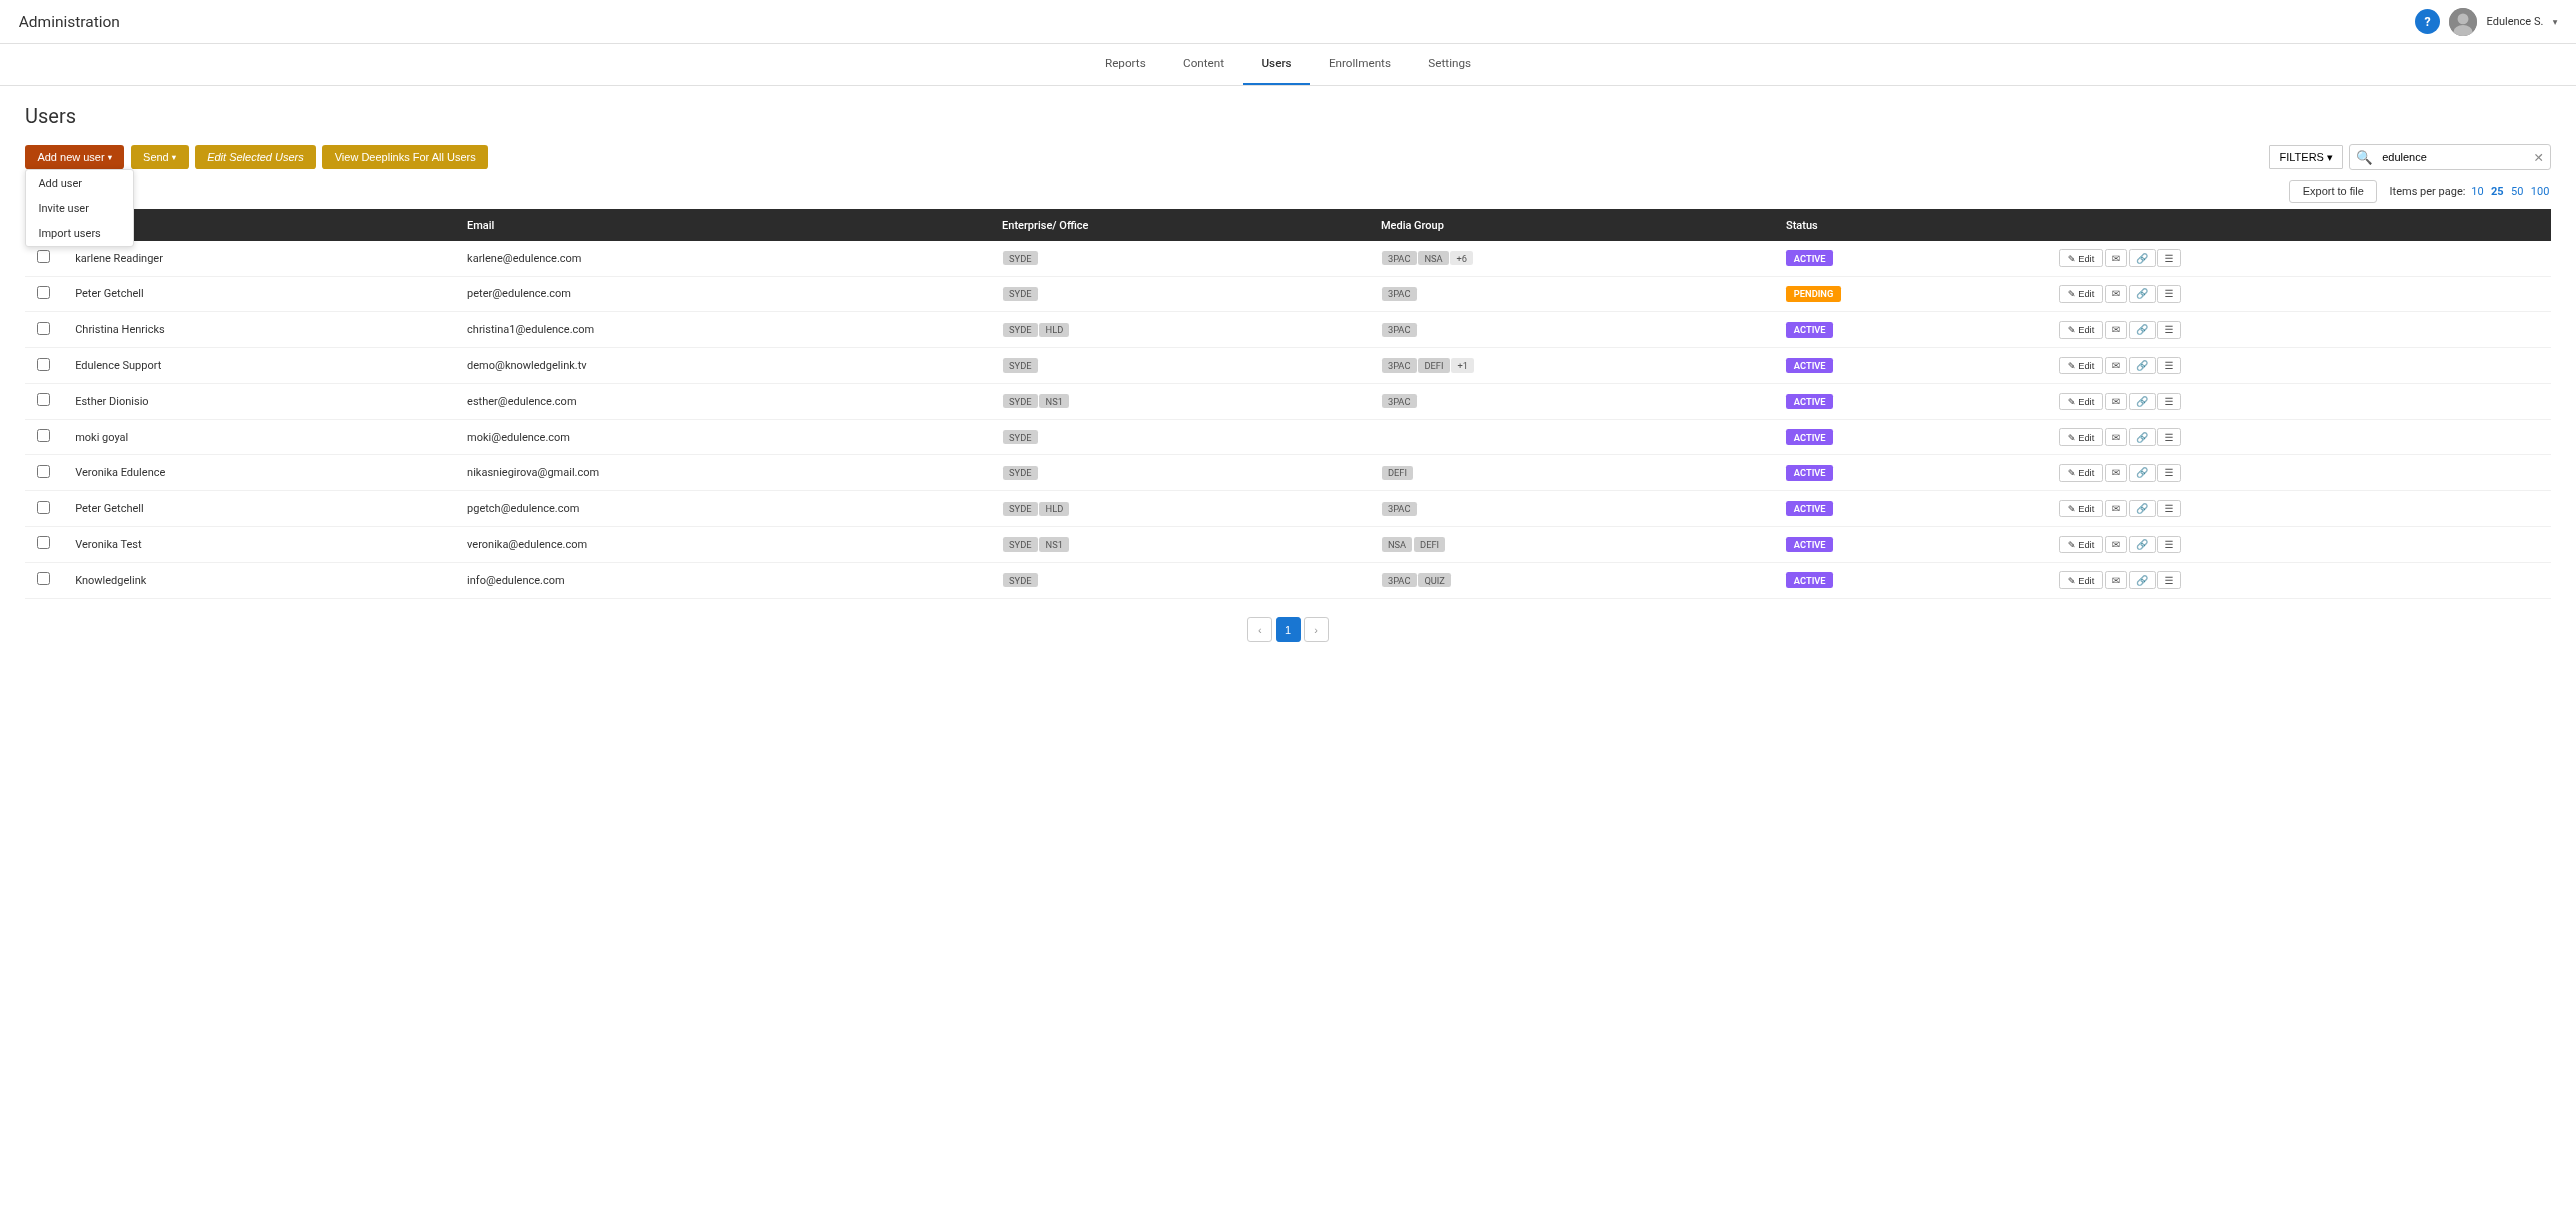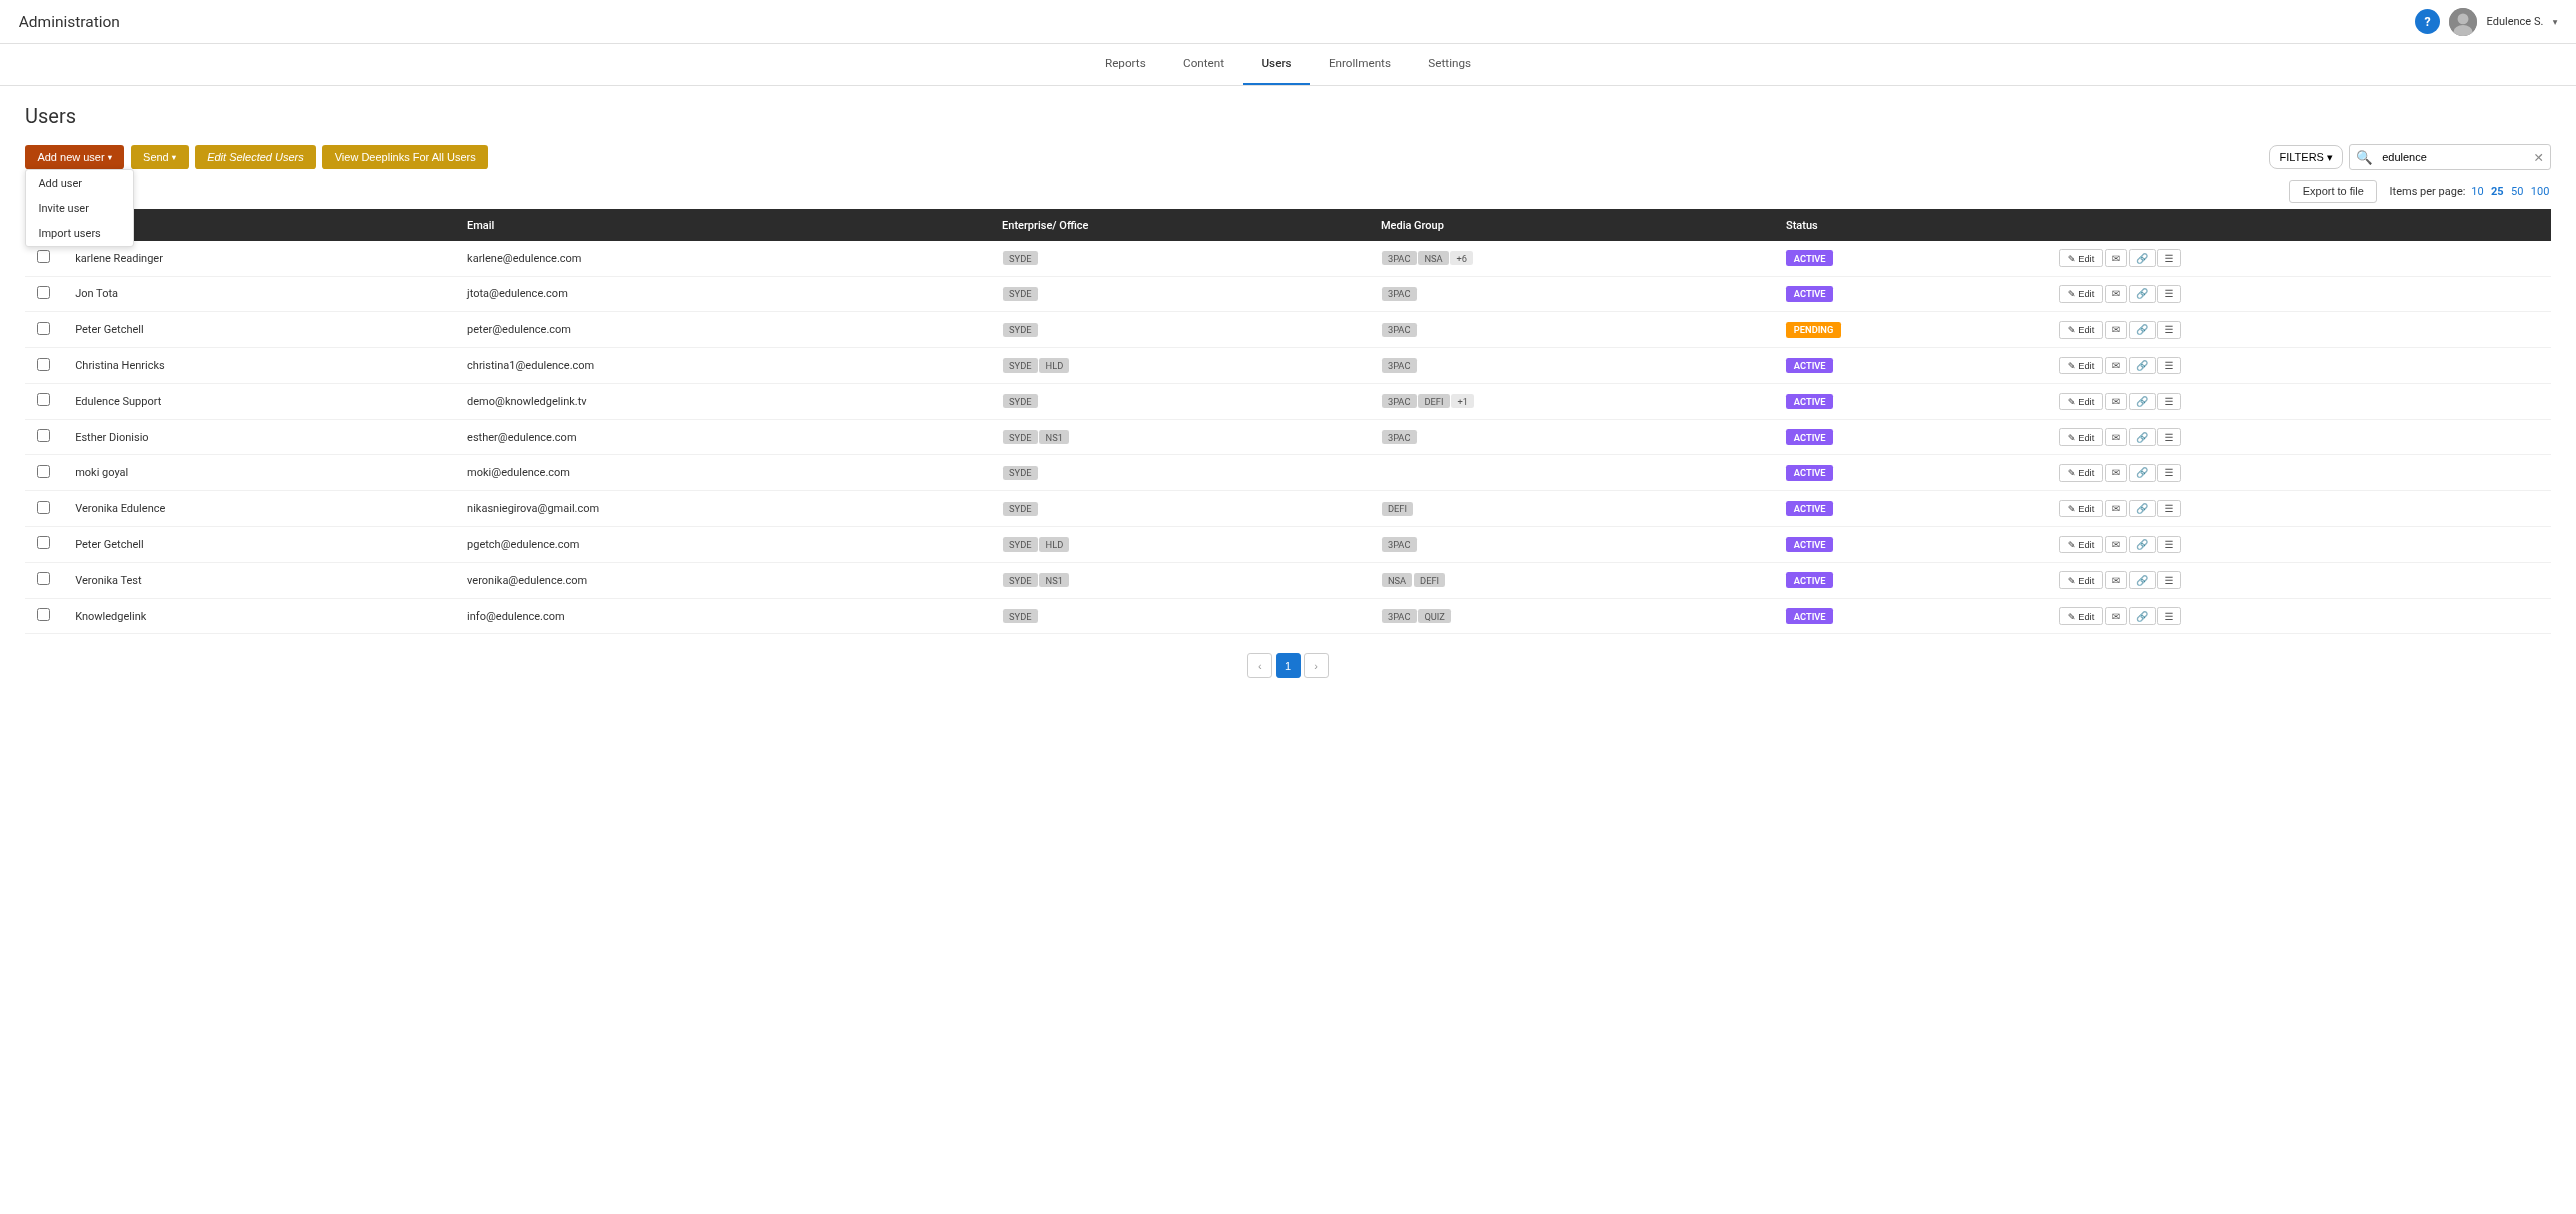--- a/index.html
+++ b/index.html
@@ -61,21 +61,21 @@
     }
     .dropdown-item {
       padding: 6.2px 12.4px; cursor: pointer; color: #333; font-size: 11px; white-space: nowrap;
     }
 
     
     .filter-search {
       margin-left: auto; display: flex; align-items: center; gap: 6.2px;
     }
     .filter-btn {
-      padding: 4.7px 9.3px; border: 0.8px solid #ccc; border-radius: 8px;
+      padding: 4.7px 9.3px; border: 0.8px solid #ccc; border-radius: 1px;
       background: #fff; cursor: pointer; font-size: 11px; display: flex; align-items: center; gap: 3.1px;
     }
     .search-container {
       display: flex; align-items: center; border: 0.8px solid #ccc; border-radius: 3.1px;
       overflow: hidden; background: #fff;
     }
     .search-icon-btn {
       padding: 4.7px 6.2px; border: none; background: transparent; cursor: pointer; color: #888;
     }
     .search-input {
@@ -252,29 +252,20 @@
           <td class="checkbox-cell"><input type="checkbox" style=""></td>
           <td>karlene Readinger</td>
           <td>karlene@edulence.com</td>
           <td><span class="tag">SYDE</span></td>
           <td><span class="tag">3PAC</span><span class="tag">NSA</span><span class="tag-more">+6</span></td>
           <td><span class="status-badge status-active">ACTIVE</span></td>
           <td style="white-space: nowrap;"><button class="action-btn">✎ Edit</button><button class="action-icon-btn">✉</button><button class="action-icon-btn">🔗</button><button class="action-icon-btn">☰</button></td>
         </tr>
         <tr>
           <td class="checkbox-cell"><input type="checkbox" style=""></td>
-          <td>Jon Tota</td>
-          <td>jtota@edulence.com</td>
-          <td><span class="tag">SYDE</span></td>
-          <td><span class="tag">3PAC</span></td>
-          <td><span class="status-badge status-active">ACTIVE</span></td>
-          <td style="white-space: nowrap;"><button class="action-btn">✎ Edit</button><button class="action-icon-btn">✉</button><button class="action-icon-btn">🔗</button><button class="action-icon-btn">☰</button></td>
-        </tr>
-        <tr>
-          <td class="checkbox-cell"><input type="checkbox" style=""></td>
           <td>Peter Getchell</td>
           <td>peter@edulence.com</td>
           <td><span class="tag">SYDE</span></td>
           <td><span class="tag">3PAC</span></td>
           <td><span class="status-badge status-pending">PENDING</span></td>
           <td style="white-space: nowrap;"><button class="action-btn">✎ Edit</button><button class="action-icon-btn">✉</button><button class="action-icon-btn">🔗</button><button class="action-icon-btn">☰</button></td>
         </tr>
         <tr>
           <td class="checkbox-cell"><input type="checkbox" style=""></td>
           <td>Christina Henricks</td>

